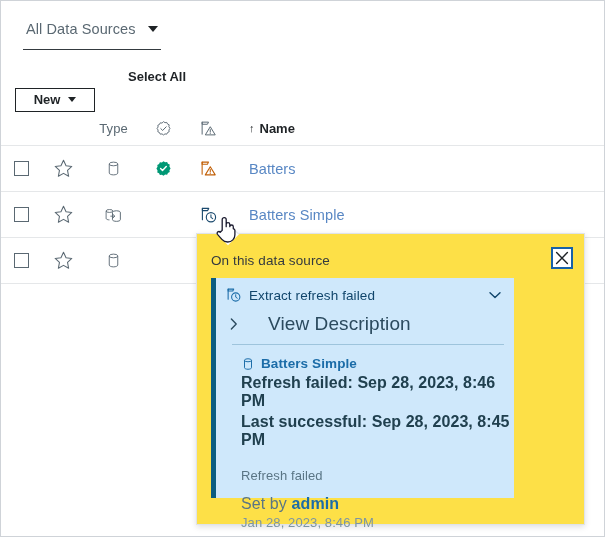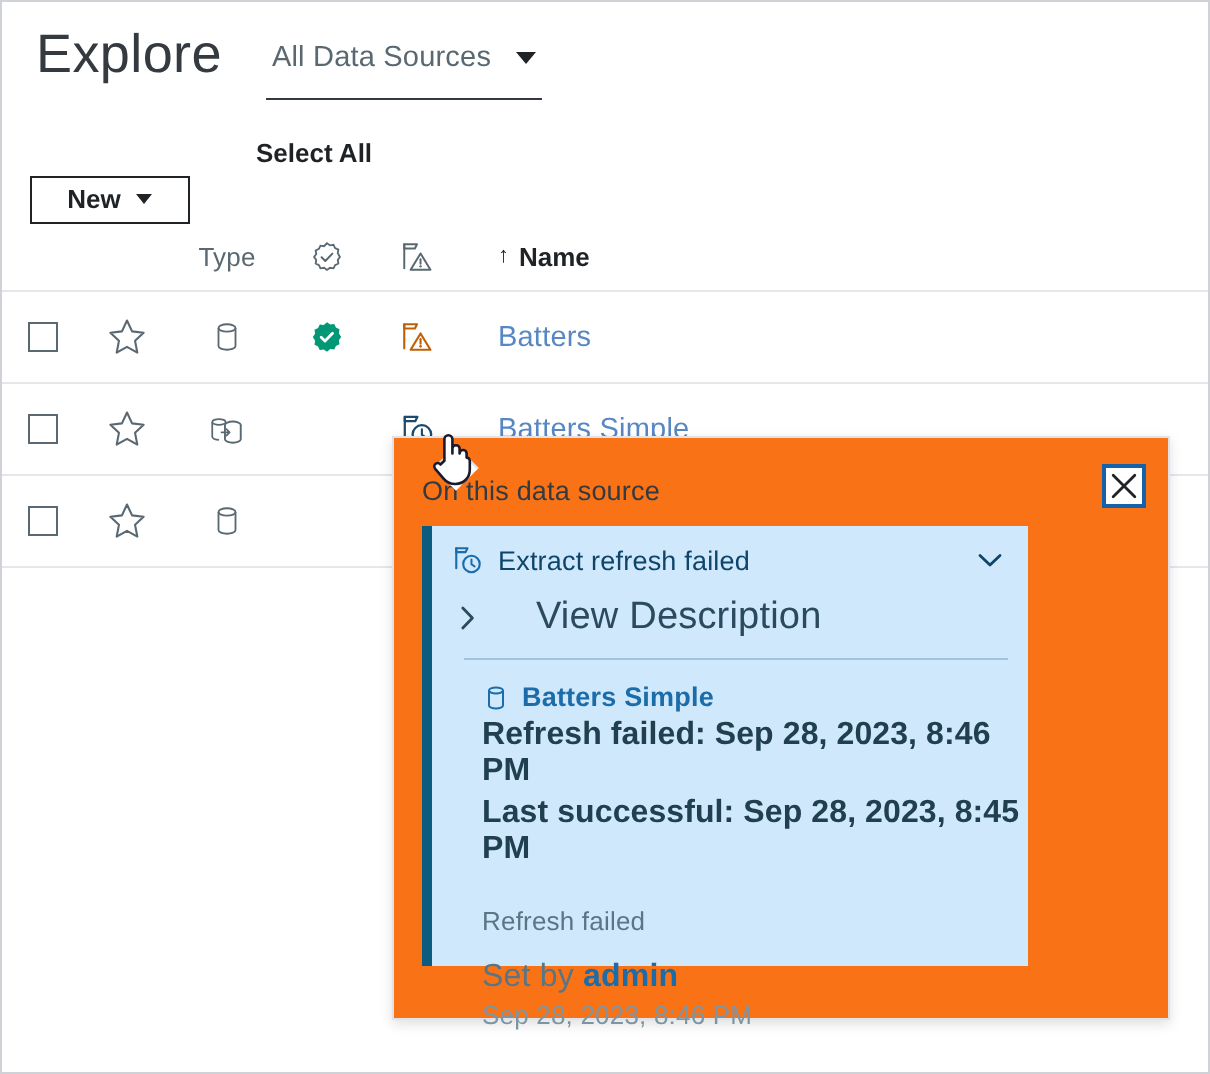--- a/index.html
+++ b/index.html
@@ -159,24 +159,24 @@
     cursor: pointer;
     letter-spacing: .1px;
   }
 
   svg { display: block; }
 
   
   .popup {
     position: absolute;
     left: 195px;
-    top: 217px;
+    top: 232px;
     width: 389px;
     height: 292px;
-    background: #f97316;
+    background: #fde047;
     border: 1px solid #dfe3e8;
     box-shadow: 0 2px 6px rgba(0,0,0,.13);
     box-sizing: border-box;
     z-index: 20;
   }
   .popup-tail {
     position: absolute;
     left: 219px;
     top: 225px;
     width: 15px;
@@ -302,21 +302,20 @@
     z-index: 40;
     pointer-events: none;
   }
 </style>
 </head>
 <body>
 
 <div id="app">
 
   <div class="header-row">
-    <div class="explore-title">Explore</div>
 
     <div class="ds-filter">
       <span class="ds-filter-label">All Data Sources</span>
       <span class="caret-down"></span>
     </div>
   </div>
 
   <div class="toolbar">
     <div class="new-button">
       <span class="new-button-label">New</span>
@@ -523,21 +522,21 @@
       </div>
 
       <div class="detail-line">Refresh failed: Sep 28, 2023, 8:46 PM</div>
       <div class="detail-line">Last successful: Sep 28, 2023, 8:45 PM</div>
 
       <div class="sub-block">
         <div class="sub-reason">Refresh failed</div>
         <div class="sub-setby">
           <span>Set by </span><b>admin</b>
         </div>
-        <div class="sub-date">Sep 28, 2023, 8:46 PM</div>
+        <div class="sub-date">Jan 28, 2023, 8:46 PM</div>
       </div>
 
     </div>
   </div>
 
   <div class="cursor-hand">
     <svg width="24" height="30" viewBox="0 0 24 30">
       <path d="M8.2 15.4V4.6c0-1.1.9-2 2-2s2 .9 2 2v7.1V9.4c0-1 .8-1.8 1.8-1.8s1.8.8 1.8 1.8v2.3
                c0-.95.8-1.7 1.75-1.7s1.75.75 1.75 1.7v2.1c.9 0 1.6.7 1.6 1.6v4.3
                c0 4.1-3 7.3-7.2 7.3-2.5 0-4.4-.9-5.8-2.6L3.5 19.3c-.6-.8-.45-1.85.33-2.4.75-.53 1.8-.38 2.4.38z" fill="#ffffff" stroke="#1a1a2e" stroke-width="1.3" stroke-linejoin="round"></path>

